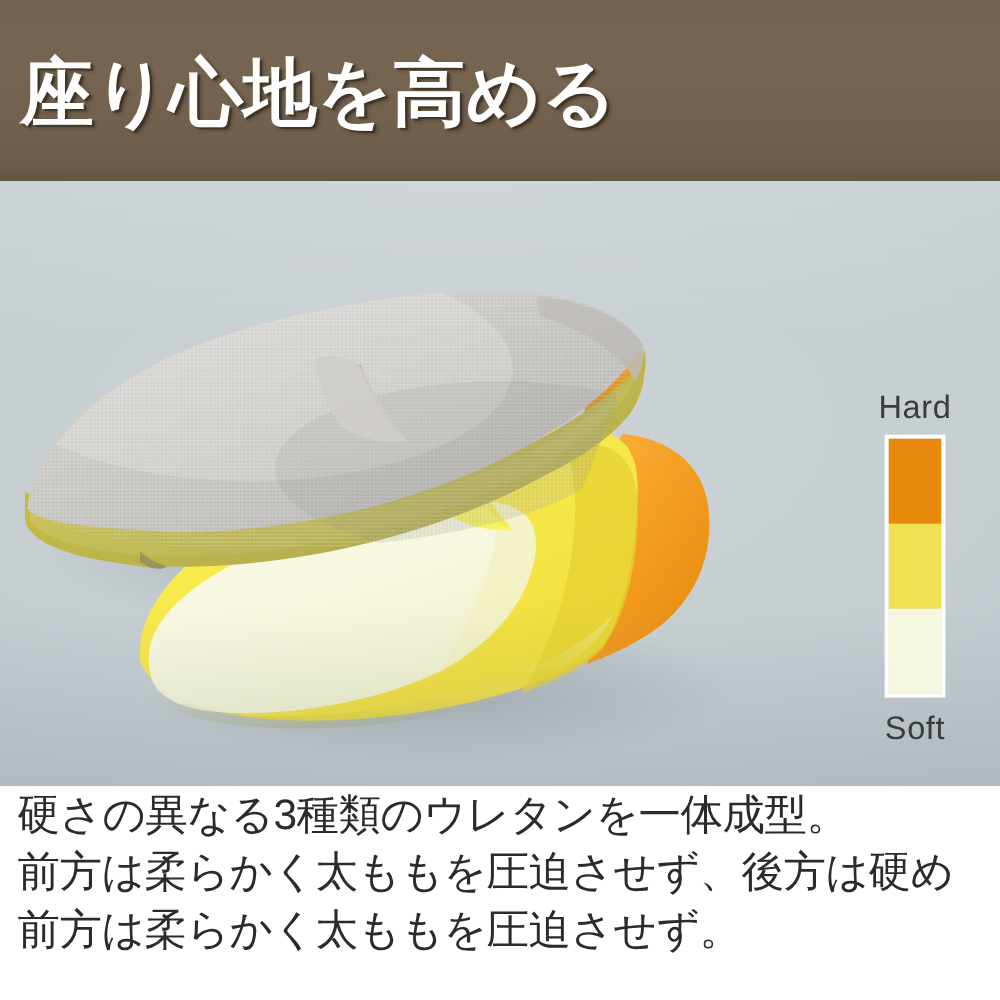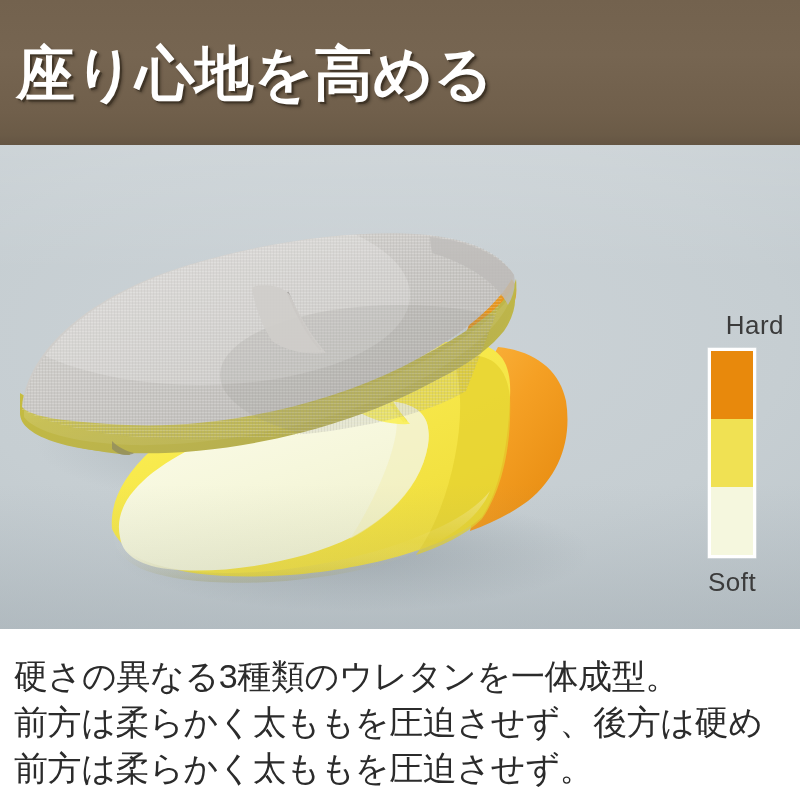--- a/index.html
+++ b/index.html
@@ -131,21 +131,21 @@
   }
 
   
   .body-block {
     position: absolute;
     left: 0;
     top: 629px;
     width: 800px;
     height: 171px;
     background: #ffffff;
-    padding-top: 24px;
+    padding-top: 0;
     box-sizing: border-box;
   }
   .body-line {
     display: block;
     margin: 0 0 0 14px;
     font-size: 34px;
     line-height: 46px;
     color: #2b2b2b;
     letter-spacing: -0.4px;
     white-space: nowrap;
@@ -318,21 +318,21 @@
         <path d="M 430,92 C 470,96 500,110 514,130 C 516,140 514,150 508,160
                  C 498,140 472,120 432,108 C 431,102 430,96 430,92 Z" fill="#bdbbb8" opacity="0.85"></path>
 
         <path d="M 112,296 C 118,302 126,306 134,308 C 128,312 118,310 112,304 Z" fill="#8e8a60" opacity="0.75"></path>
       </g>
     </svg>
 
     <div class="stage-vignette"></div>
 
     <div class="legend">
-      <div class="legend-label hard" style="color: rgb(59, 59, 59); text-align: right;">Hard</div>
+      <div class="legend-label hard" style="color: rgb(59, 59, 59);">Hard</div>
       <div class="legend-bar" style="border-color: rgb(255, 255, 255);">
         <div class="legend-seg s0" style="background: rgb(232, 137, 12);"></div>
         <div class="legend-seg s1" style="background: rgb(240, 225, 83);"></div>
         <div class="legend-seg s2" style="background: rgb(245, 247, 222);"></div>
       </div>
       <div class="legend-label soft" style="color: rgb(59, 59, 59);">Soft</div>
     </div>
 
   </div>
 

